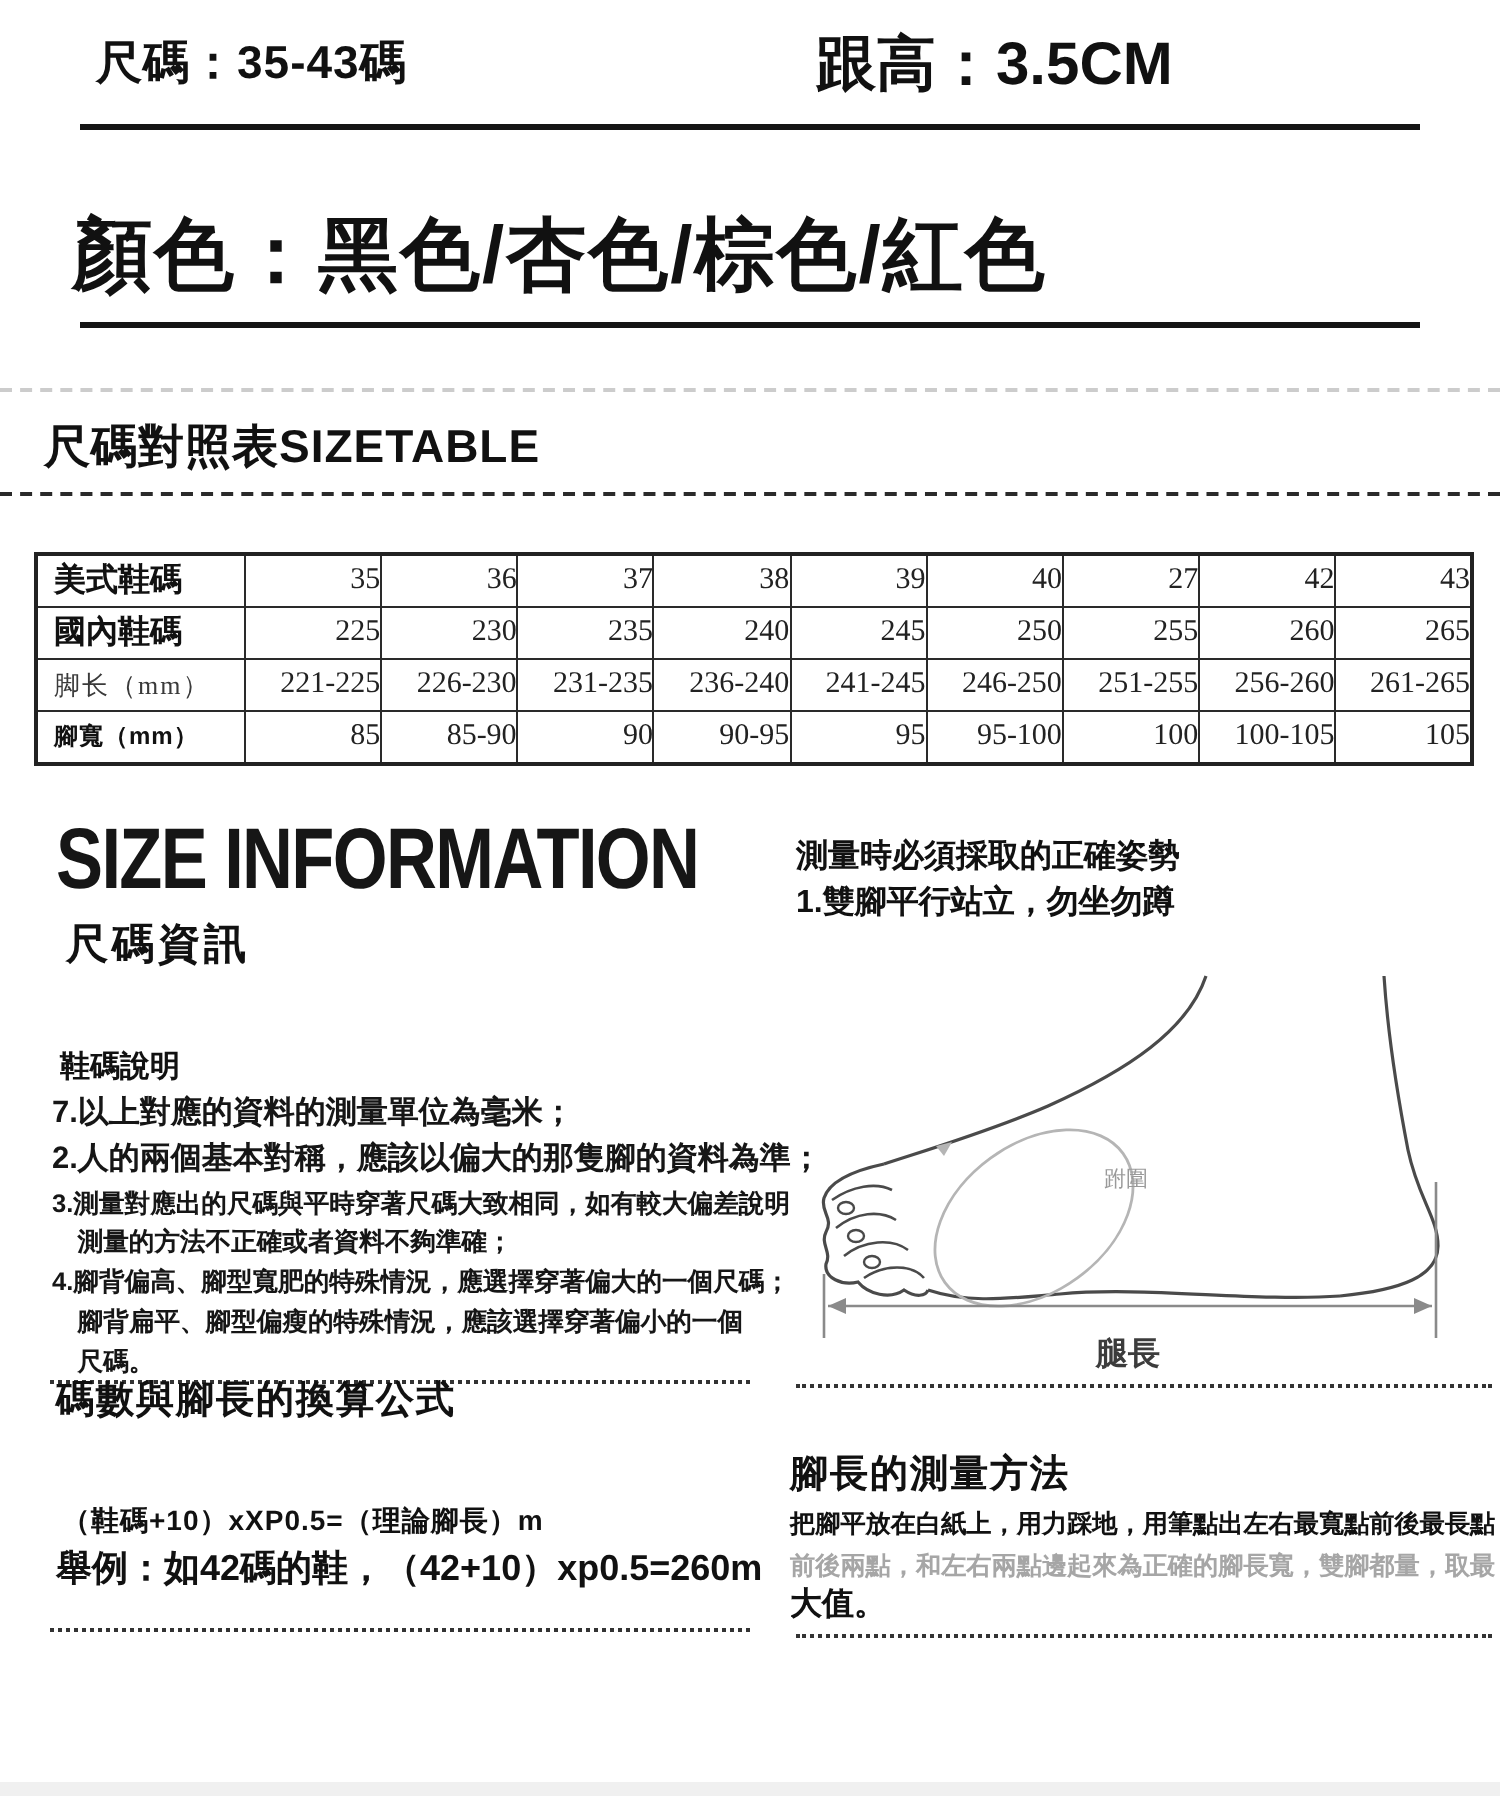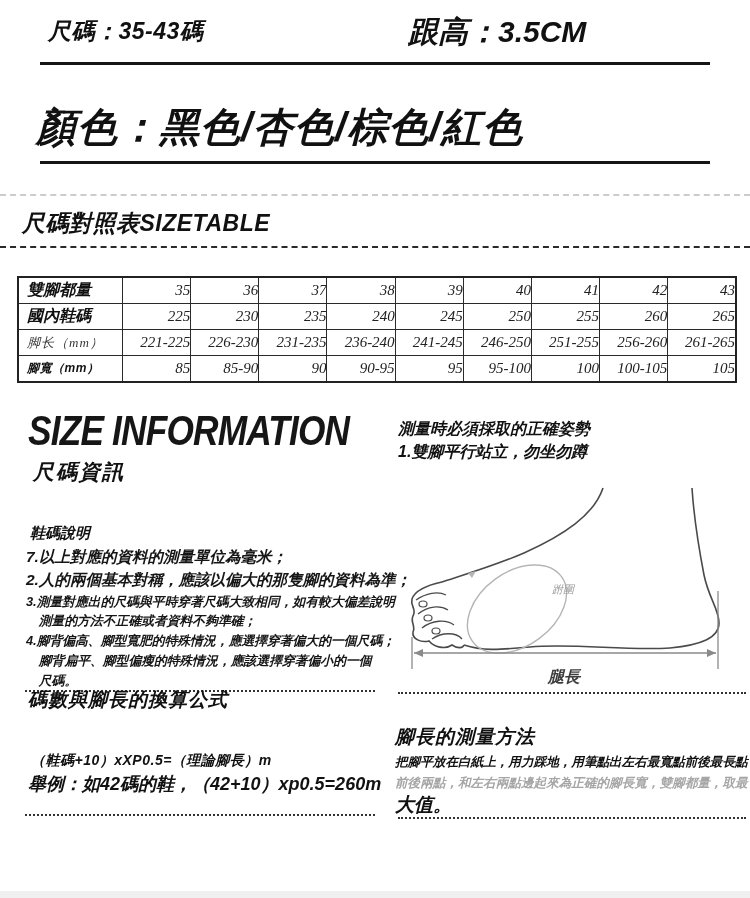--- a/index.html
+++ b/index.html
@@ -1,18 +1,18 @@
 <!DOCTYPE html>
 <html><head>
 <meta charset="utf-8">
 <style>
   html,body{margin:0;padding:0;background:#ffffff;}
   .page{
     position:relative;width:750px;height:898px;background:#ffffff;
-    font-family:"Liberation Sans",sans-serif;color:#111;overflow:hidden;font-style:italic;
+    font-family:"Liberation Sans",sans-serif;color:#111;overflow:hidden;
   }
   .abs{position:absolute;}
 
   
   .size-range{left:48px;top:16px;font-size:23px;font-weight:bold;letter-spacing:.5px;}
   .heel-height{left:408px;top:12px;font-size:30px;font-weight:bold;}
   .rule{border-top:3px solid #151515;height:0;}
   .rule-1{left:40px;top:62px;width:670px;}
   .colors-line{left:36px;top:100px;font-size:40px;font-weight:bold;letter-spacing:1px;white-space:nowrap;}
   .rule-2{left:40px;top:161px;width:670px;}
@@ -67,49 +67,49 @@
 
   
   .formula-title{left:28px;top:687px;font-size:19px;font-weight:bold;letter-spacing:1px;}
   .formula-line1{left:31px;top:752px;font-size:14px;font-weight:bold;letter-spacing:.5px;}
   .formula-line2{left:28px;top:772px;font-size:18px;font-weight:bold;}
 
   
   .measure-title{left:395px;top:724px;font-size:19px;font-weight:bold;letter-spacing:1px;}
   .measure-line1{left:395px;top:754px;font-size:12.6px;font-weight:bold;white-space:nowrap;}
   .measure-line2{left:395px;top:775px;font-size:12.6px;color:#a6a6a6;font-weight:bold;white-space:nowrap;}
-  .measure-line3{left:395px;top:792px;font-size:19px;font-weight:bold;}
+  .measure-line3{left:395px;top:792px;font-size:16px;font-weight:bold;}
 </style>
 </head>
 <body>
 
 <div class="page">
 
   <div class="abs size-range">尺碼：35-43碼</div>
   <div class="abs heel-height">跟高：3.5CM</div>
   <div class="abs rule rule-1"></div>
   <div class="abs colors-line">顏色：黑色/杏色/棕色/紅色</div>
   <div class="abs rule rule-2"></div>
 
   <div class="abs sep sep-light sep-a"></div>
 
   <div class="abs table-title">尺碼對照表SIZETABLE</div>
   <div class="abs sep sep-dark sep-b"></div>
 
   <table class="size-table">
     <tbody>
         <tr class="row-1">
-          <th>雙腳都量</th>
+          <th>美式鞋碼</th>
           <td>35</td>
           <td>36</td>
           <td>37</td>
           <td>38</td>
           <td>39</td>
           <td>40</td>
-          <td>41</td>
+          <td>27</td>
           <td>42</td>
           <td>43</td>
         </tr>
         <tr class="row-2">
           <th>國內鞋碼</th>
           <td>225</td>
           <td>230</td>
           <td>235</td>
           <td>240</td>
           <td>245</td>

